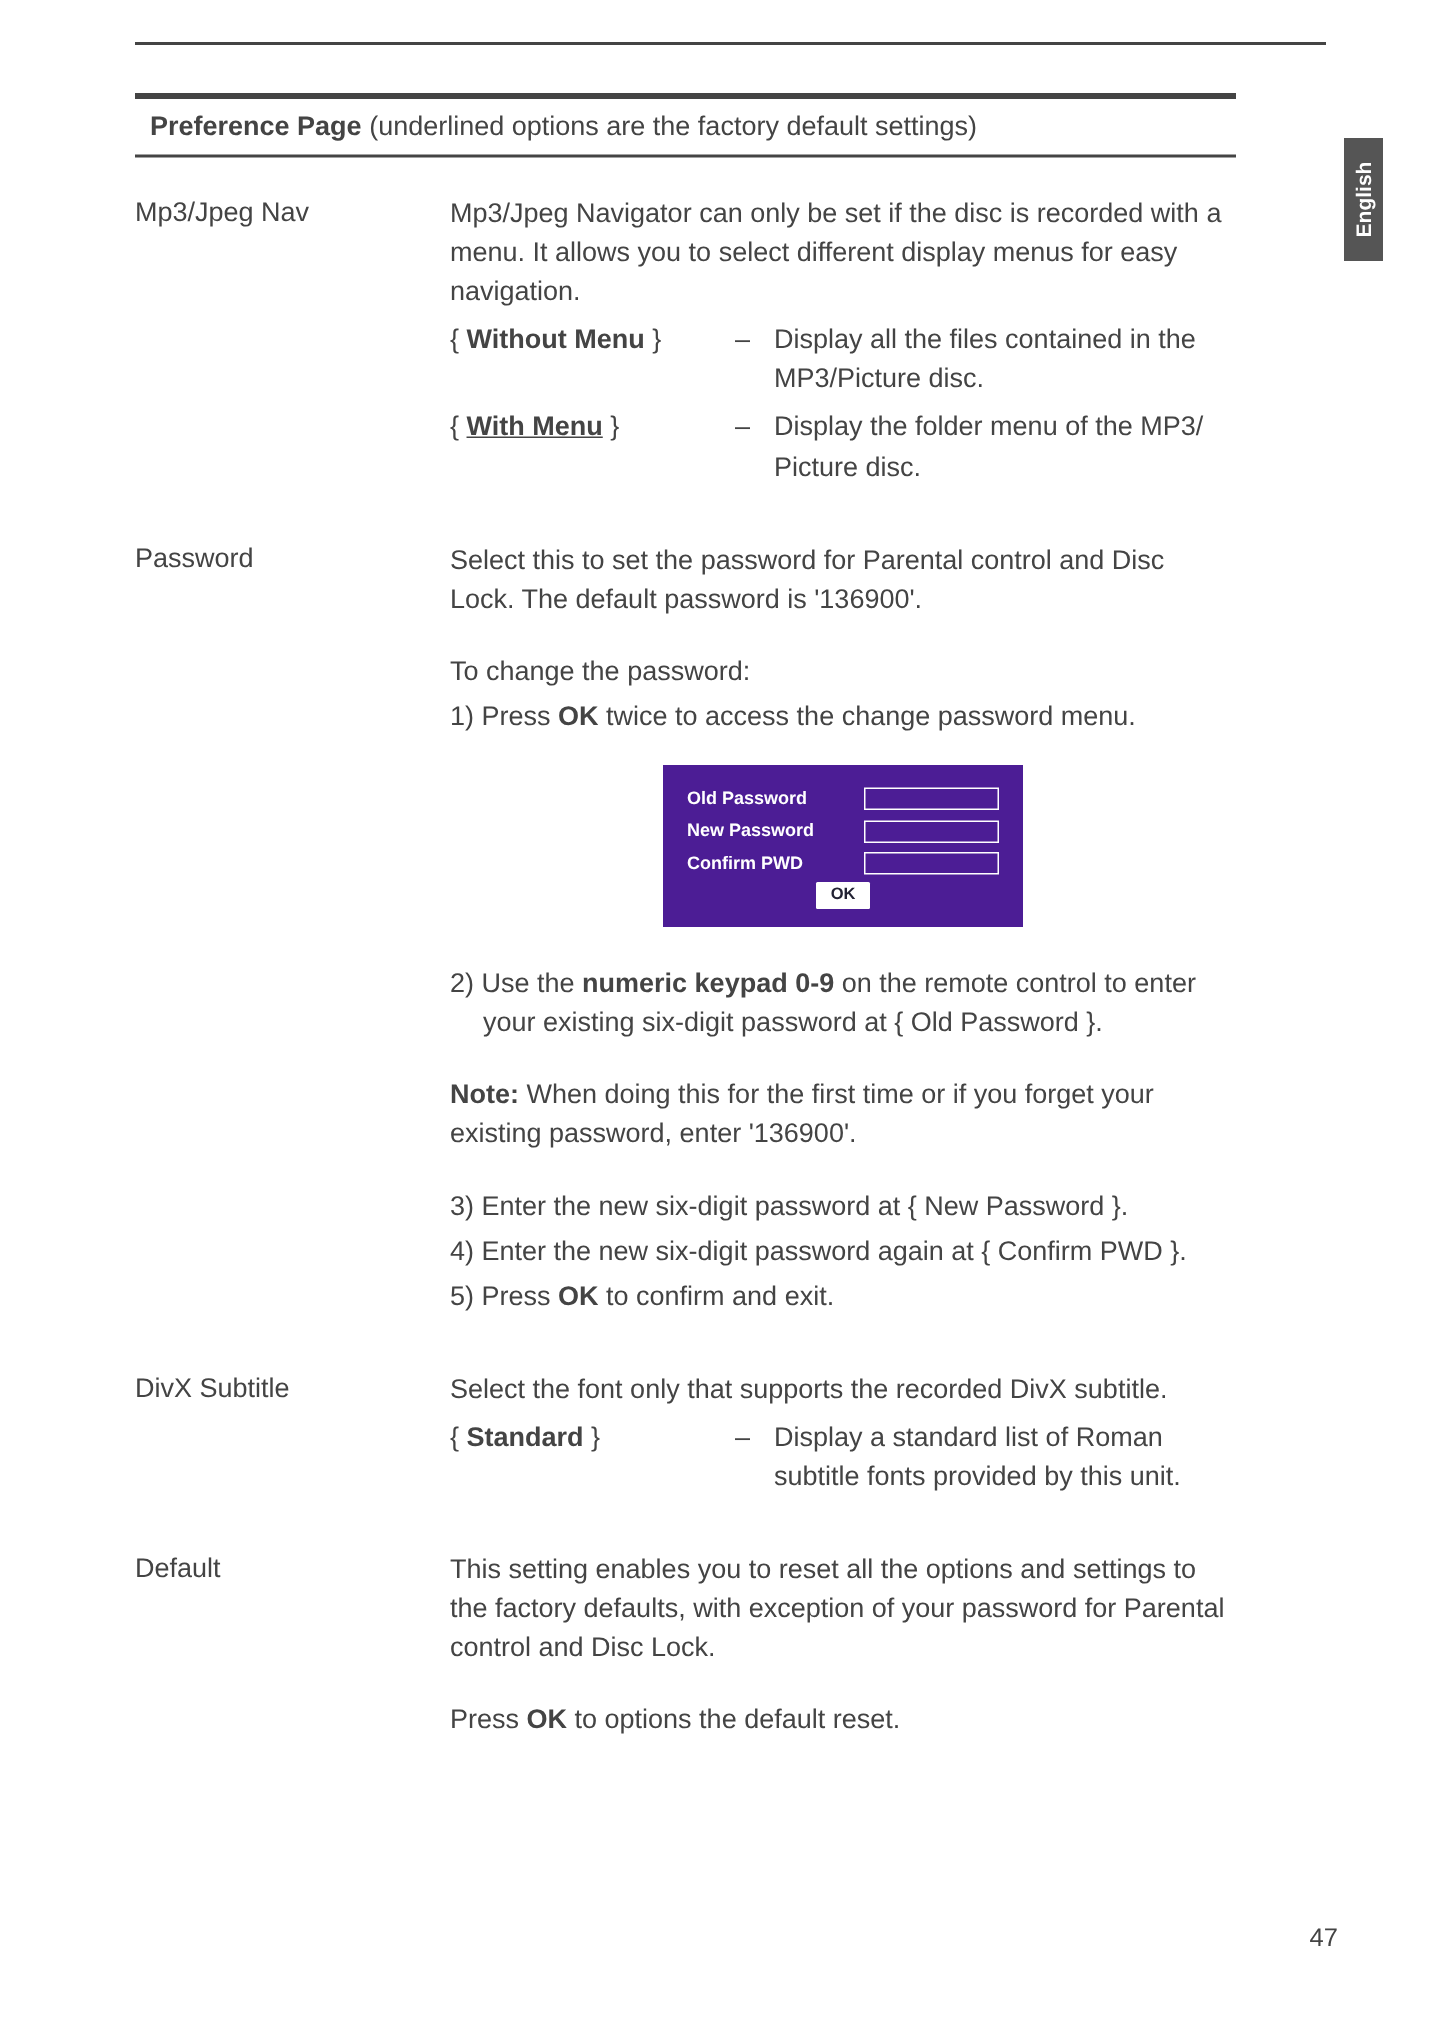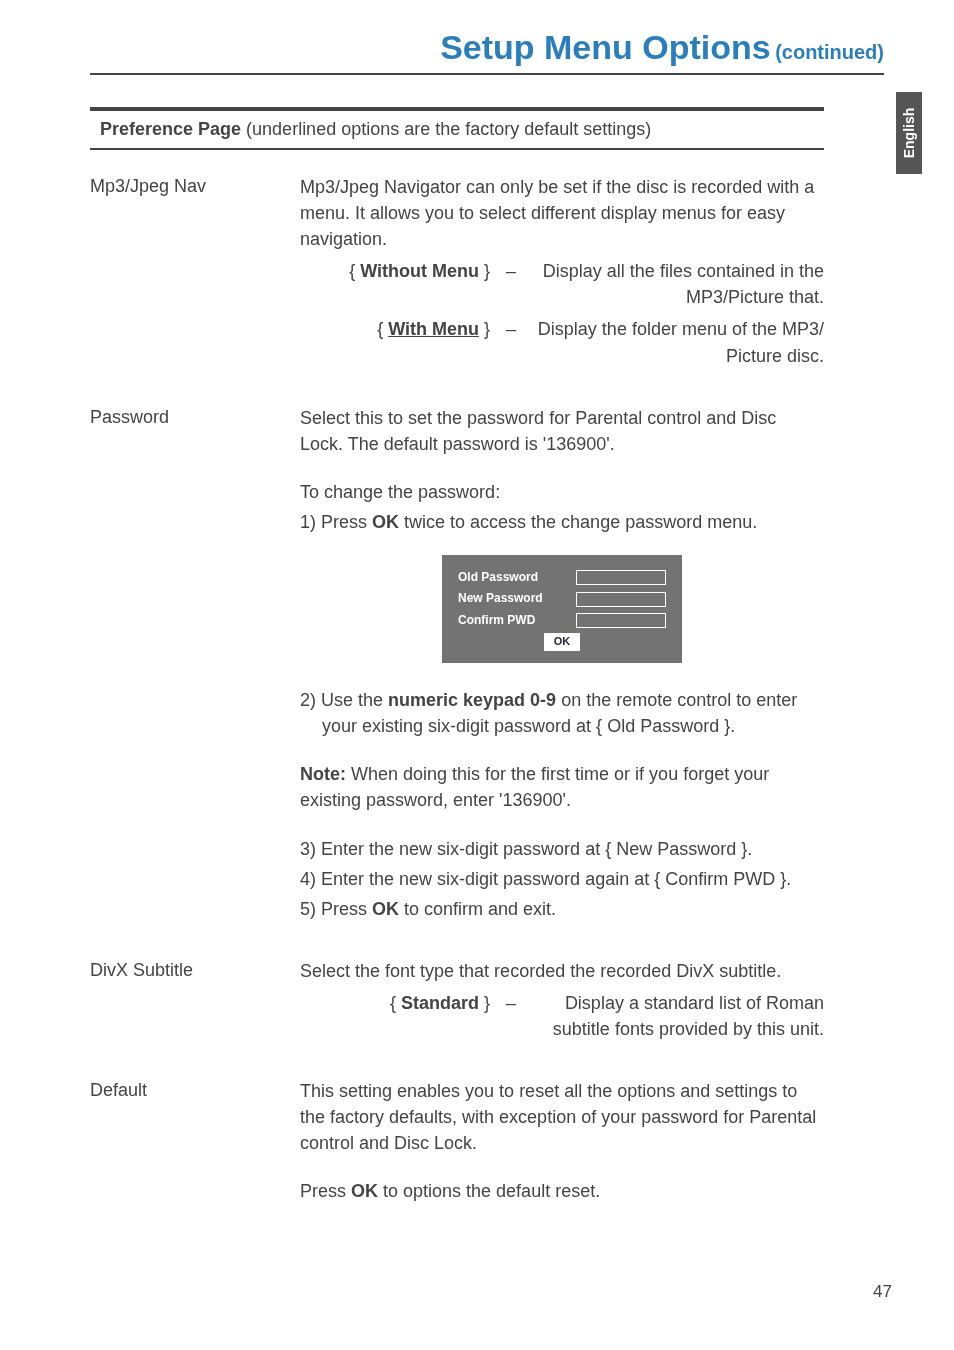--- a/index.html
+++ b/index.html
@@ -78,21 +78,20 @@
   }
   .row .body {
     flex: 1;
     font-size: 18px;
     line-height: 1.45;
     color: #444;
   }
   .opt-line {
     display: flex;
     margin-top: 6px;
-    text-align: right;
   }
   .opt-line .opt {
     flex: 0 0 190px;
   }
   .opt-line .dash {
     flex: 0 0 26px;
   }
   .opt-line .desc {
     flex: 1;
   }
@@ -102,21 +101,21 @@
   .para-gap { margin-top: 22px; }
   ol.steps { list-style: none; padding: 0; }
   ol.steps li { margin-top: 4px; padding-left: 22px; text-indent: -22px; }
   .dialog-wrap {
     display: flex;
     justify-content: center;
     margin: 20px 0 24px 0;
   }
   .dialog {
     width: 240px;
-    background: #737373;
+    background: #4c1d95;
     padding: 14px 16px 12px 16px;
     font-family: Arial, sans-serif;
   }
   .dlg-row {
     display: flex;
     align-items: center;
     margin-bottom: 4px;
   }
   .dlg-lbl {
     flex: 0 0 118px;
@@ -147,45 +146,41 @@
     bottom: 48px;
     right: 62px;
     font-size: 17px;
     color: #444;
   }
 </style>
 </head>
 <body>
 
 <div class="page">
-  <div class="title-row">
-    <span class="title-main">Setup Menu Options</span>
-    <span class="title-sub">(continued)</span>
-  </div>
   <hr class="hr-title">
 
   <div class="side-tab">
     <span>English</span>
   </div>
 
   <div class="content">
 
     <div class="section-bar">
       <span class="strong">Preference Page</span><span> (underlined options are the factory default settings)</span>
     </div>
 
     <div class="row">
       <div class="label">Mp3/Jpeg Nav</div>
       <div class="body">
         <div>Mp3/Jpeg Navigator can only be set if the disc is recorded with a menu. It allows you to select different display menus for easy navigation.</div>
 
         <div class="opt-line">
           <div class="opt">{ <span class="bold">Without Menu</span> }</div>
           <div class="dash">–</div>
-          <div class="desc">Display all the files contained in the MP3/Picture that.</div>
+          <div class="desc">Display all the files contained in the MP3/Picture disc.</div>
         </div>
 
         <div class="opt-line">
           <div class="opt">{ <span class="bold uline">With Menu</span> }</div>
           <div class="dash">–</div>
           <div class="desc">Display the folder menu of the MP3/ Picture disc.</div>
         </div>
 
       </div>
     </div>
@@ -239,21 +234,21 @@
           <li>
             <span>5)  Press </span><span class="bold">OK</span><span> to confirm and exit.</span>
           </li>
         </ol>
       </div>
     </div>
 
     <div class="row">
       <div class="label">DivX Subtitle</div>
       <div class="body">
-        <div>Select the font type that recorded the recorded DivX subtitle.</div>
+        <div>Select the font only that supports the recorded DivX subtitle.</div>
         <div class="opt-line">
           <div class="opt">{ <span class="bold">Standard</span> }</div>
           <div class="dash">–</div>
           <div class="desc">Display a standard list of Roman subtitle fonts provided by this unit.</div>
         </div>
       </div>
     </div>
 
     <div class="row">
       <div class="label">Default</div>

